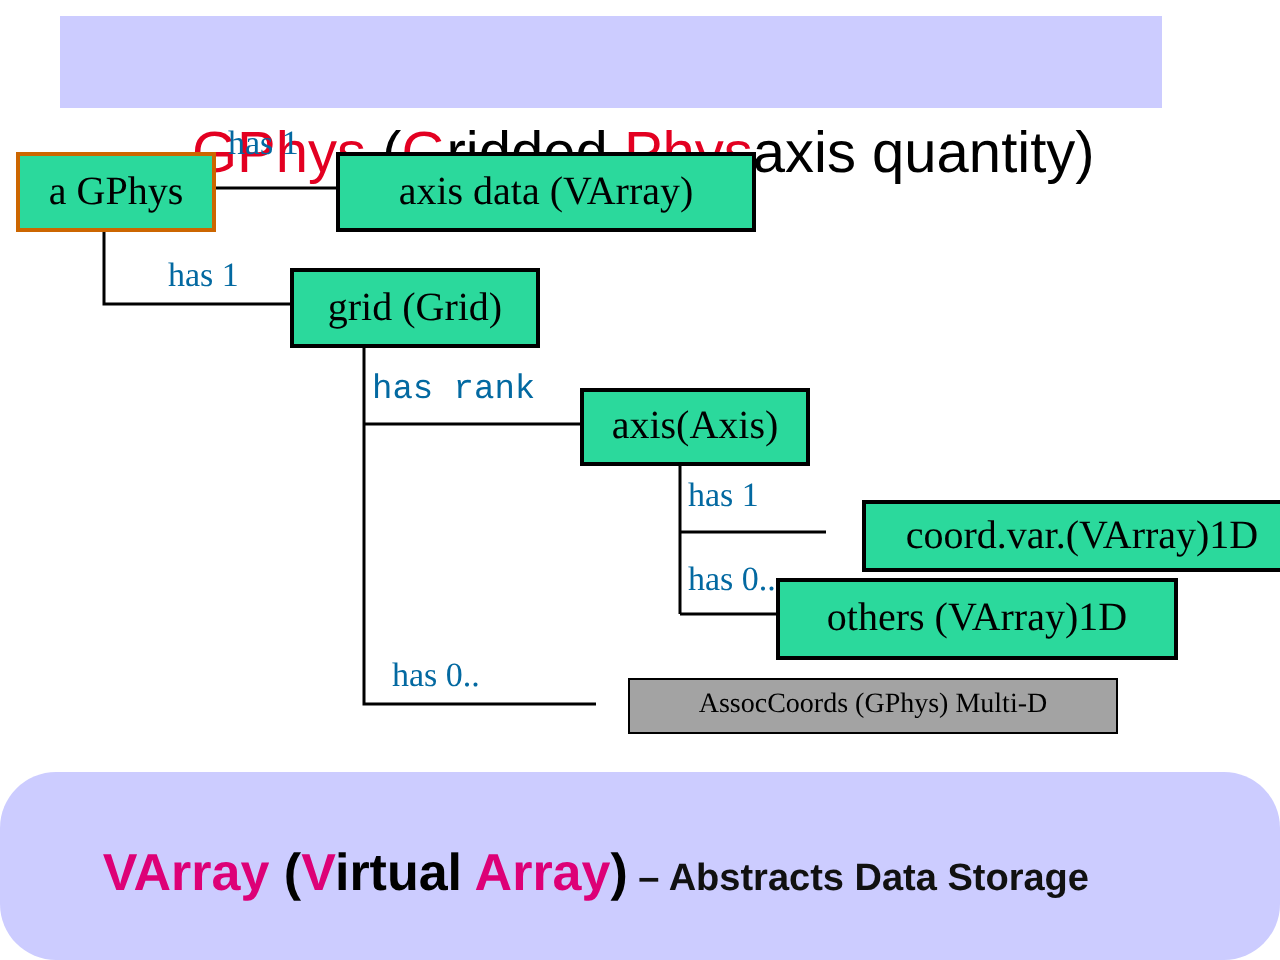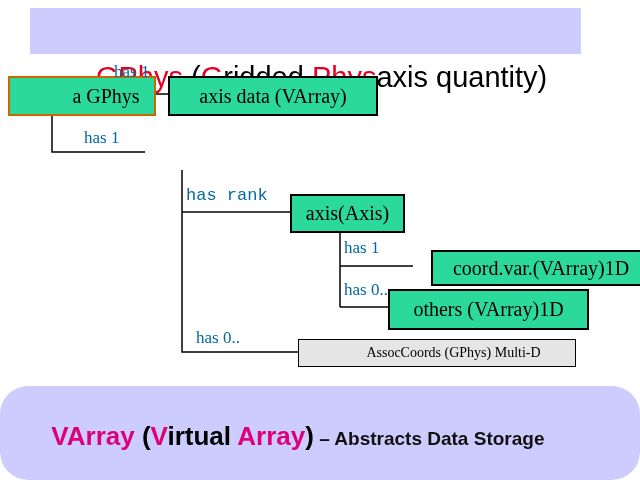--- a/index.html
+++ b/index.html
@@ -35,28 +35,28 @@
     position: absolute;
     background: #2BD99C;
     border: 2px solid #000000;
     color: #000000;
     font-size: 20px;
     display: flex;
     align-items: center;
     justify-content: center;
     white-space: nowrap;
   }
-  .node-gphys   { left: 8px;   top: 76px;  width: 96px;  height: 36px; border-color: #CC6600; padding-left: 48px; }
+  .node-gphys   { left: 8px;   top: 76px;  width: 96px;  height: 36px; border-color: #CC6600; }
   .node-array   { left: 168px; top: 76px;  width: 206px; height: 36px; }
   .node-grid    { left: 145px; top: 134px; width: 121px; height: 36px; }
   .node-axis    { left: 290px; top: 194px; width: 111px; height: 35px; }
   .node-coord   { left: 431px; top: 250px; width: 216px; height: 32px; }
   .node-others  { left: 388px; top: 289px; width: 197px; height: 37px; }
-  .node-assoc   { left: 298px; top: 339px; width: 243px; height: 26px;
-                  background: #e5e5e5; border-width: 1.5px; font-size: 14px; padding-left: 33px; }
+  .node-assoc   { left: 314px; top: 339px; width: 243px; height: 26px;
+                  background: #a3a3a3; border-width: 1.5px; font-size: 14px; }
 
   
   .edge-label {
     position: absolute;
     font-size: 17px;
     color: #0369a1;
     white-space: nowrap;
   }
   .lbl-gphys-array { left: 114px; top: 62px; }
   .lbl-gphys-grid  { left: 84px;  top: 128px; }
@@ -110,20 +110,21 @@
     <polyline points="52,112 52,152 145,152" fill="none" stroke="#000" stroke-width="1.5"></polyline>
     <polyline points="182,170 182,352 298,352" fill="none" stroke="#000" stroke-width="1.5"></polyline>
     <polyline points="182,212 290,212" fill="none" stroke="#000" stroke-width="1.5"></polyline>
     <polyline points="340,228 340,307" fill="none" stroke="#000" stroke-width="1.5"></polyline>
     <polyline points="340,266 413,266" fill="none" stroke="#000" stroke-width="1.5"></polyline>
     <polyline points="340,307 413,307" fill="none" stroke="#000" stroke-width="1.5"></polyline>
   </svg>
 
   <div class="node node-gphys">a GPhys</div>
   <div class="node node-array">axis data (VArray)</div>
+  <div class="node node-grid">grid (Grid)</div>
   <div class="node node-axis">axis(Axis)</div>
   <div class="node node-coord">coord.var.(VArray)1D</div>
   <div class="node node-others">others (VArray)1D</div>
   <div class="node node-assoc">AssocCoords (GPhys) Multi-D</div>
 
   <span class="edge-label lbl-gphys-array">has 1</span>
   <span class="edge-label lbl-gphys-grid">has 1</span>
   <span class="edge-label lbl-grid-axis">has rank</span>
   <span class="edge-label lbl-axis-coord">has 1</span>
   <span class="edge-label lbl-axis-others">has 0..</span>

